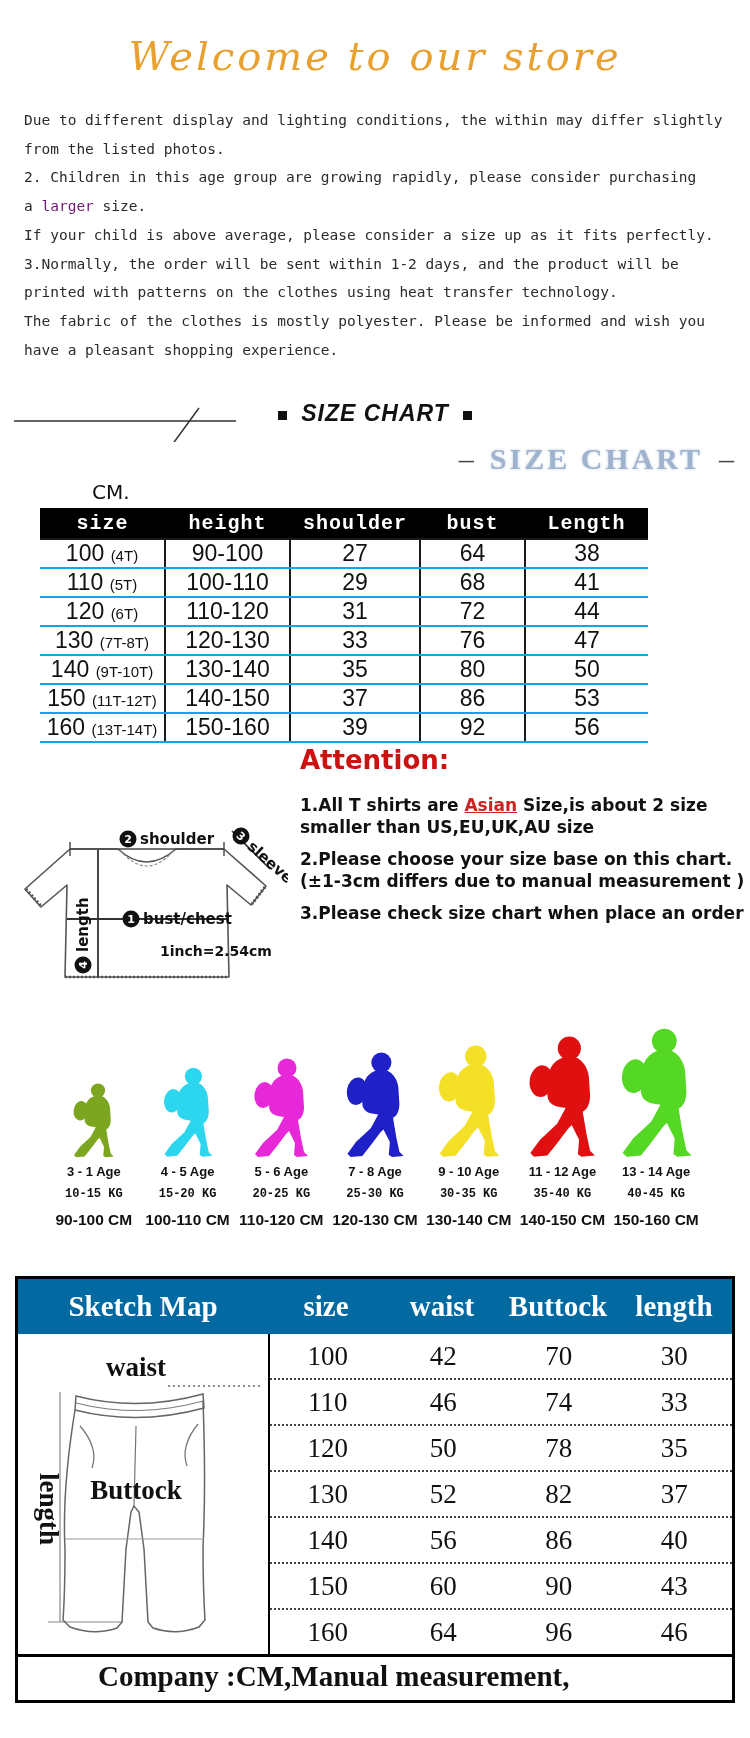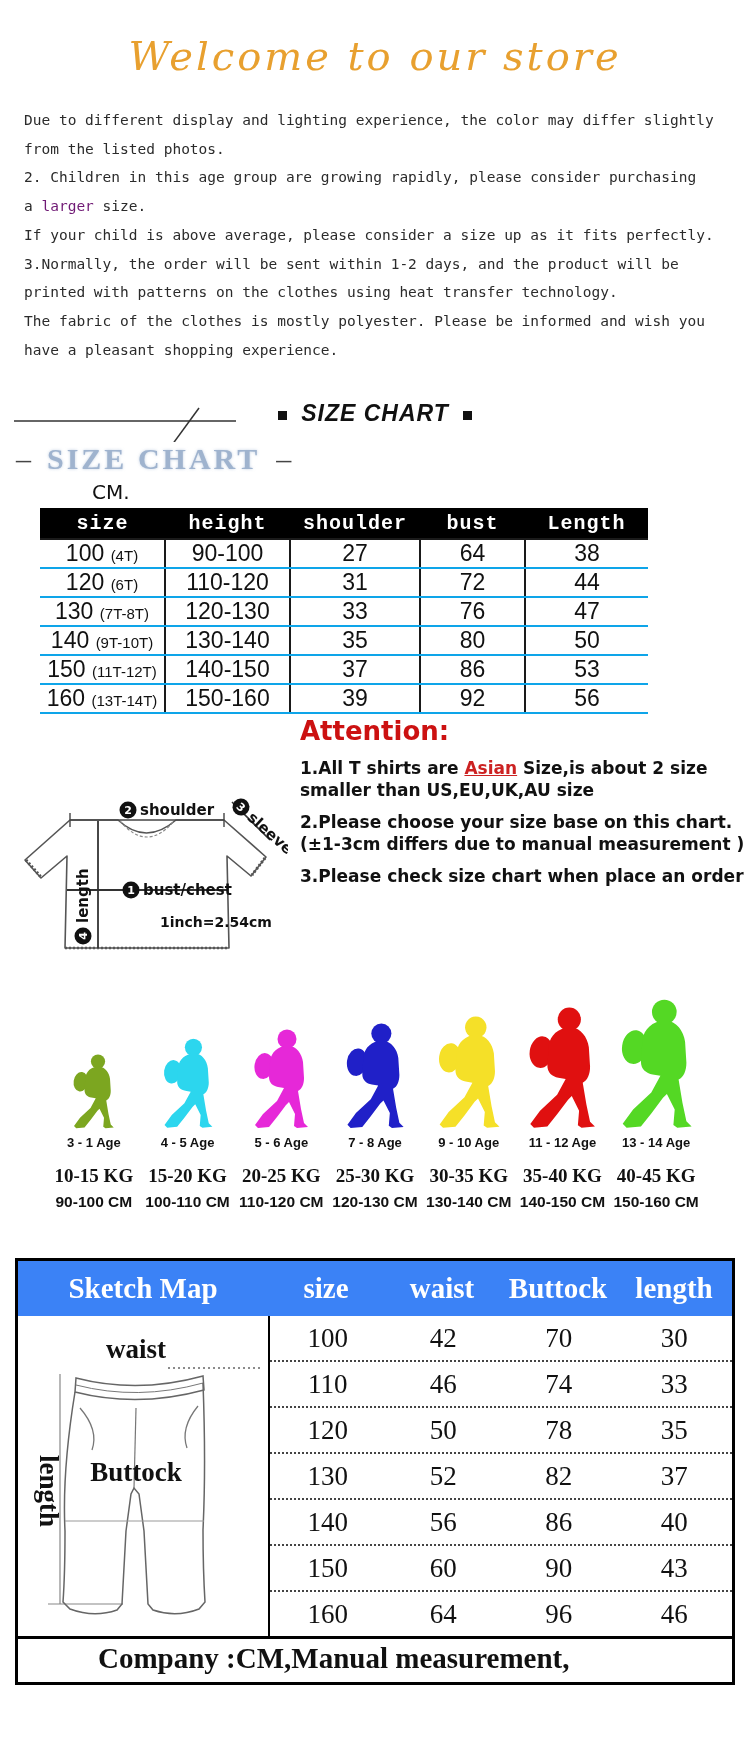--- a/index.html
+++ b/index.html
@@ -17,21 +17,21 @@
   .hl-larger{color:#701a75;}
 
   
   .divider-wrap{position:relative;height:78px;}
   .divider-label{position:absolute;left:0;right:0;top:36px;text-align:center;
     font-family:"Liberation Sans",sans-serif;font-style:italic;font-weight:bold;
     font-size:23px;color:#111;letter-spacing:1px;}
   .sq{display:inline-block;width:9px;height:9px;background:#111;margin:0 14px;vertical-align:middle;}
 
   
-  .subheader{height:36px;text-align:left;font-family:"Liberation Serif",serif;
+  .subheader{height:36px;text-align:right;font-family:"Liberation Serif",serif;
     font-weight:bold;font-size:30px;line-height:34px;}
   .subheader .blue{color:#9FB3CE;letter-spacing:3px;text-shadow:0 0 3px rgba(140,165,200,.55);}
   .subheader .dash{color:#444;font-weight:normal;margin:0 16px;}
 
   .unit-label{margin:2px 0 2px 92px;font-size:20px;font-weight:500;height:26px;}
 
   
   table.size-table{border-collapse:collapse;margin-left:40px;width:608px;
     font-family:"Liberation Sans",sans-serif;}
   table.size-table th{background:#000;color:#fff;font-family:"Liberation Mono",monospace;
@@ -45,38 +45,38 @@
 
   
   .measured{height:26px;text-align:right;padding-right:14px;font-size:21.5px;color:#111;}
   .note-dash{display:inline-block;width:40px;height:2px;background:#111;
     vertical-align:6px;margin-right:12px;}
 
   
   .twocol{position:relative;height:275px;}
   .shirt-box{position:absolute;left:8px;top:66px;}
   .attention{position:absolute;left:300px;top:2px;width:445px;}
-  .attention-title{color:#CC1111;font-weight:bold;font-size:26px;line-height:30px;margin-bottom:12px;}
+  .attention-title{color:#CC1111;font-weight:bold;font-size:26px;line-height:30px;margin-bottom:20px;}
   .attn-item{font-weight:bold;font-size:17px;line-height:21.5px;margin-bottom:11px;color:#111;}
   .hl-asian{color:#CC2222;text-decoration:underline;}
 
   
   .kids{margin:8px 0 0 47px;width:656px;display:grid;grid-template-columns:repeat(7,1fr);}
   .kid-col{text-align:center;}
   .kid-fig{height:132px;display:flex;align-items:flex-end;justify-content:center;}
   .kid-age{margin-top:6px;font-size:13px;font-weight:bold;font-family:"Liberation Sans",sans-serif;}
-  .kid-kg{margin-top:13px;font-size:19px;font-weight:bold;line-height:26px;
-    font-family:Liberation Serif, serif;white-space:nowrap;}
+  .kid-kg{margin-top:2px;font-size:12px;font-weight:bold;line-height:26px;
+    font-family:Liberation Mono, monospace;white-space:nowrap;}
   .kid-cm{font-size:15.5px;font-weight:bold;line-height:26px;
     font-family:"Liberation Sans",sans-serif;white-space:nowrap;}
 
   
   .shorts-table{margin:43px 15px 0 15px;width:714px;border:3px solid #000;
     font-family:"Liberation Serif",serif;}
-  .st-header{display:grid;grid-template-columns:250px 1fr 1fr 1fr 1fr;background:#3b82f6;
+  .st-header{display:grid;grid-template-columns:250px 1fr 1fr 1fr 1fr;background:#0369a1;
     color:#fff;height:55px;align-items:center;text-align:center;font-weight:bold;font-size:29px;}
   .st-body{display:flex;}
   .st-sketch{width:250px;border-right:2px solid #000;position:relative;}
   .st-rows{flex:1;}
   .st-row{display:grid;grid-template-columns:1fr 1fr 1fr 1fr;height:44px;
     align-items:center;text-align:center;font-size:27px;}
   .st-row.dotted{border-bottom:2px dotted #444;}
   .st-footer{border-top:3px solid #000;padding:3px 0 7px 0;font-weight:bold;font-size:29px;line-height:33px;}
   .st-footer .l1{padding-left:80px;}
 
@@ -94,21 +94,21 @@
         <circle cx="37" cy="10" r="9.5"></circle>
         <ellipse cx="14" cy="37" rx="9.5" ry="13" transform="rotate(8 14 37)"></ellipse>
         <path d="M34,17 C25,19 20,26 20,34 L19,48 C19,54 23,57 28,58 L34,59 L27,72 L13,85 L5,96 L8,99 L19,98 L27,88 L36,76 L39,73 L45,85 L44,97 L47,99 L58,98 L54,94 L51,80 L48,62 C52,60 54,55 54,49 L53,33 C52,24 45,16 38,17 Z"></path>
       </symbol>
     </defs>
   </svg>
 
   <div class="store-title">Welcome to our store</div>
 
   <div class="intro">
-    <div class="ln">Due to different display and lighting experience, the color may differ slightly</div>
+    <div class="ln">Due to different display and lighting conditions, the within may differ slightly</div>
     <div class="ln">from the listed photos.</div>
     <div class="ln">2. Children in this age group are growing rapidly, please consider purchasing</div>
     <div class="ln"><span>a </span><span class="hl-larger">larger</span><span> size.</span></div>
     <div class="ln">If your child is above average, please consider a size up as it fits perfectly.</div>
     <div class="ln">3.Normally, the order will be sent within 1-2 days, and the product will be</div>
     <div class="ln">printed with patterns on the clothes using heat transfer technology.</div>
     <div class="ln">The fabric of the clothes is mostly polyester. Please be informed and wish you</div>
     <div class="ln">have a pleasant shopping experience.</div>
   </div>
 
@@ -143,20 +143,27 @@
       <th>shoulder</th>
       <th>bust</th>
       <th>Length</th>
     </tr>
     <tr>
       <td><span>100</span> <span class="tag">(4T)</span></td>
       <td>90-100</td>
       <td>27</td>
       <td>64</td>
       <td>38</td>
+    </tr>
+    <tr>
+      <td><span>110</span> <span class="tag">(5T)</span></td>
+      <td>100-110</td>
+      <td>29</td>
+      <td>68</td>
+      <td>41</td>
     </tr>
     <tr>
       <td><span>120</span> <span class="tag">(6T)</span></td>
       <td>110-120</td>
       <td>31</td>
       <td>72</td>
       <td>44</td>
     </tr>
     <tr>
       <td><span>130</span> <span class="tag">(7T-8T)</span></td>

